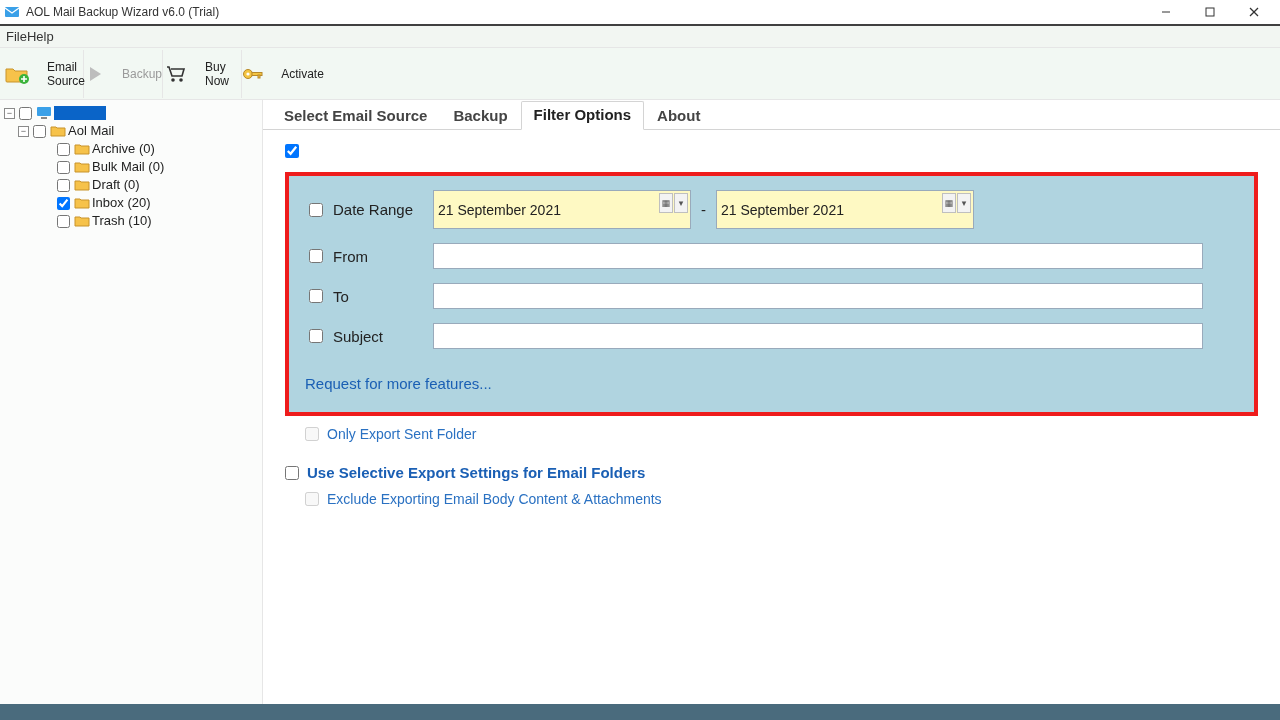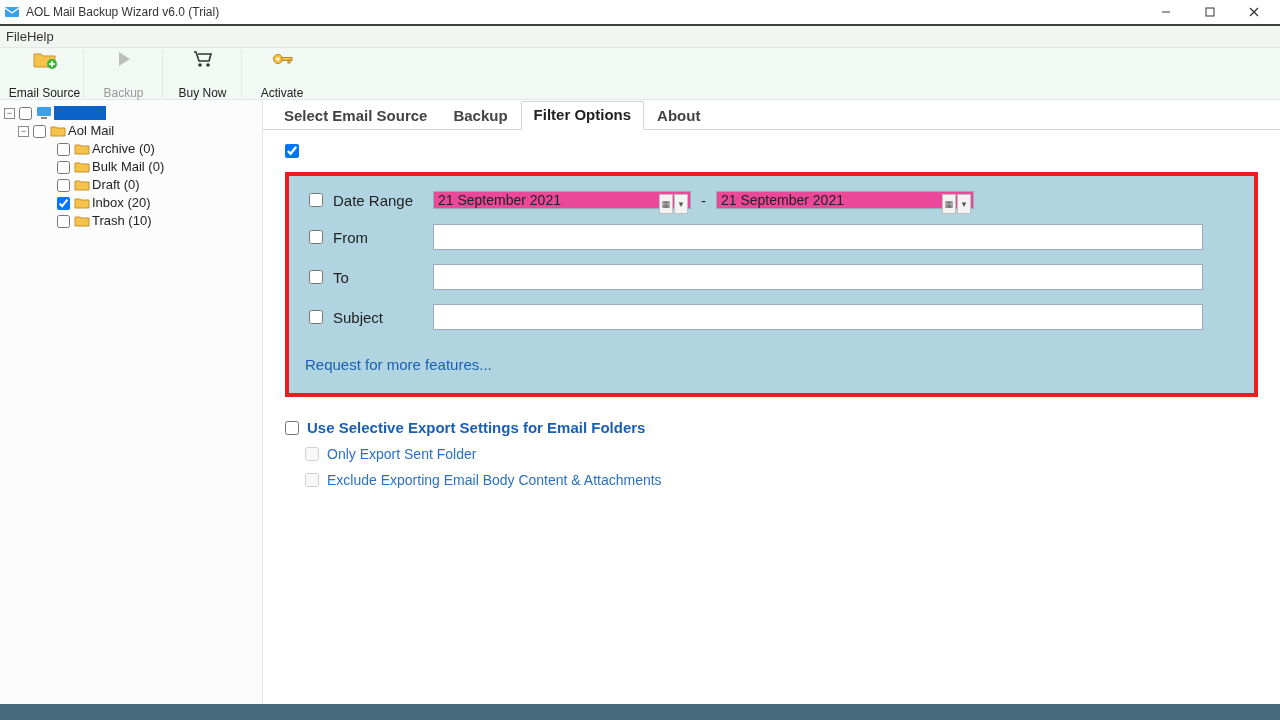--- a/index.html
+++ b/index.html
@@ -12,21 +12,21 @@
   .titlebar .title { flex:0 0 auto; font-size:12px; color:#333;}
   .titlebar .spacer {flex:1;}
   .titlebar .winbtn { width:44px; height:26px; display:flex; align-items:center; justify-content:center; color:#333;}
 
   
   .menubar { height:22px; background:#f2f6f2; display:flex; align-items:center; padding:0 6px; gap:0; border-bottom:1px solid #e6e6e6;}
   .menubar span { font-size:13px; color:#333; }
 
   
   .toolbar { height:52px; background:#f2f8f3; display:flex; align-items:flex-start; padding:2px 6px; gap:1px; border-bottom:1px solid #e6e6e6;}
-  .toolbar .tbtn { width:78px; height:48px; display:flex; flex-direction:column; align-items:center; justify-content:center; gap:17px; border-right:1px solid #e6e6e6;}
+  .toolbar .tbtn { width:78px; height:48px; display:flex; flex-direction:row; align-items:center; justify-content:center; gap:17px; border-right:1px solid #e6e6e6;}
   .toolbar .tbtn:last-child{ border-right:none;}
   .toolbar .tbtn .ico { width:26px; height:22px; display:flex; align-items:center; justify-content:center;}
   .toolbar .tbtn .lbl { font-size:12px; color:#222;}
   .toolbar .tbtn.disabled .lbl{ color:#9a9a9a;}
   .toolbar .tbtn.disabled .ico svg path{ fill:#bdbdbd;}
 
   
   .body { flex:1; display:flex; min-height:0;}
   .sidebar { width:263px; background:#fbfcfb; border-right:1px solid #e6e6e6; padding:4px 4px; overflow:auto;}
   .main    { flex:1; background:#fff; position:relative; overflow:auto; padding-top:2px;}
@@ -54,21 +54,21 @@
   .chkline { display:flex; align-items:center; gap:8px;}
   .chkline input{ width:14px; height:14px; margin:0;}
   .chkline .lbl-blue{ color:#1a5fb4; font-size:15px; font-weight:600;}
   .indent { margin-left:20px;}
   .lbl-blue-sm{ color:#2a71c2; font-size:14px;}
 
   .filterbox { margin-top:14px; border:4px solid #ee1c1c; background:#b0d4e0; padding:14px 16px 20px 16px;}
   .filterbox .row { display:flex; align-items:center; margin-bottom:14px;}
   .filterbox .cbox{ width:14px; height:14px; margin-right:10px;}
   .filterbox .field-label{ width:100px; font-size:15px;}
-  .filterbox .dateinput{ width:258px; height:18px; border:1px solid #9ab; background:#ec4899; display:flex; align-items:center; padding:0 4px; font-size:14px; position:relative;}
+  .filterbox .dateinput{ width:258px; height:39px; border:1px solid #9ab; background:#fef9c3; display:flex; align-items:center; padding:0 4px; font-size:14px; position:relative;}
   .filterbox .dateinput .dd{ position:absolute; right:2px; top:2px; display:flex; gap:1px;}
   .filterbox .dateinput .dd .btn{ width:14px; height:20px; border:1px solid #bfbfbf; background:#f3f3f3; display:flex; align-items:center; justify-content:center; font-size:9px; color:#555;}
   .dash { margin:0 10px; font-size:15px;}
   .textinput { flex:1; max-width:770px; height:26px; border:1px solid #9ab; background:#fff;}
   .requestlink { color:#1a5fb4; font-size:15px; margin-top:26px; display:inline-block;}
 
   
   .statusbar { height:16px; background:#4a6b7d;}
 
 </style>
@@ -295,29 +295,29 @@
 
         <div class="row" style="margin-bottom:0;">
           <input type="checkbox" class="cbox" style="">
           <span class="field-label">Subject</span>
           <input type="text" class="textinput" style="">
         </div>
 
         <a class="requestlink">Request for more features...</a>
       </div>
 
+      <div class="chkline indent" style="margin-top:10px;">
+        <input type="checkbox" disabled="" style="">
+        <span class="lbl-blue-sm">Only Export Sent Folder</span>
+      </div>
       <div class="chkline" style="margin-top:22px;">
         <input type="checkbox" style="">
         <span class="lbl-blue">Use Selective Export Settings for Email Folders</span>
       </div>
       <div class="chkline indent" style="margin-top:10px;">
         <input type="checkbox" disabled="" style="">
-        <span class="lbl-blue-sm">Only Export Sent Folder</span>
-      </div>
-      <div class="chkline indent" style="margin-top:10px;">
-        <input type="checkbox" disabled="" style="">
         <span class="lbl-blue-sm">Exclude Exporting Email Body Content &amp; Attachments</span>
       </div>
     </div>
   </div>
 </div>
 
 <div class="statusbar"></div>
 
 </body></html>

